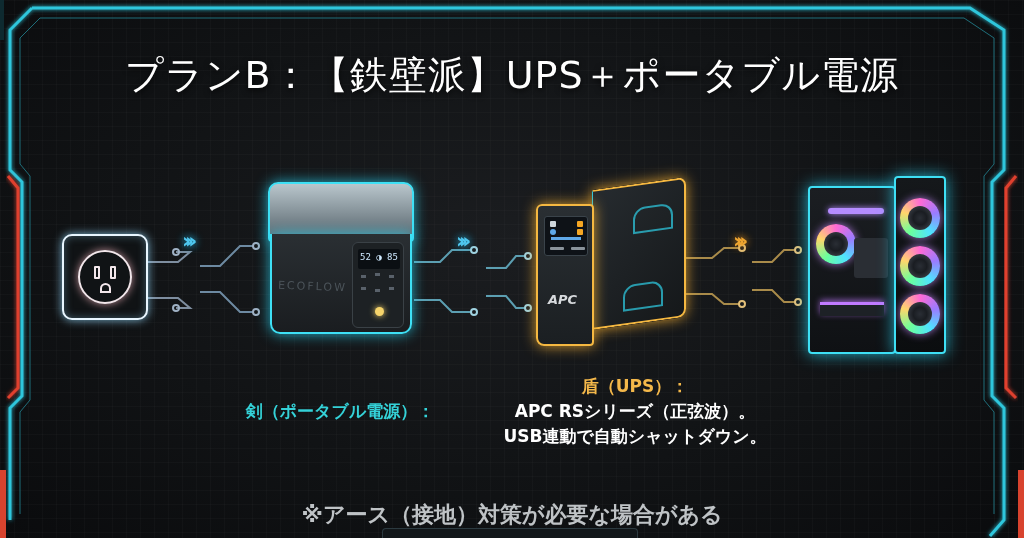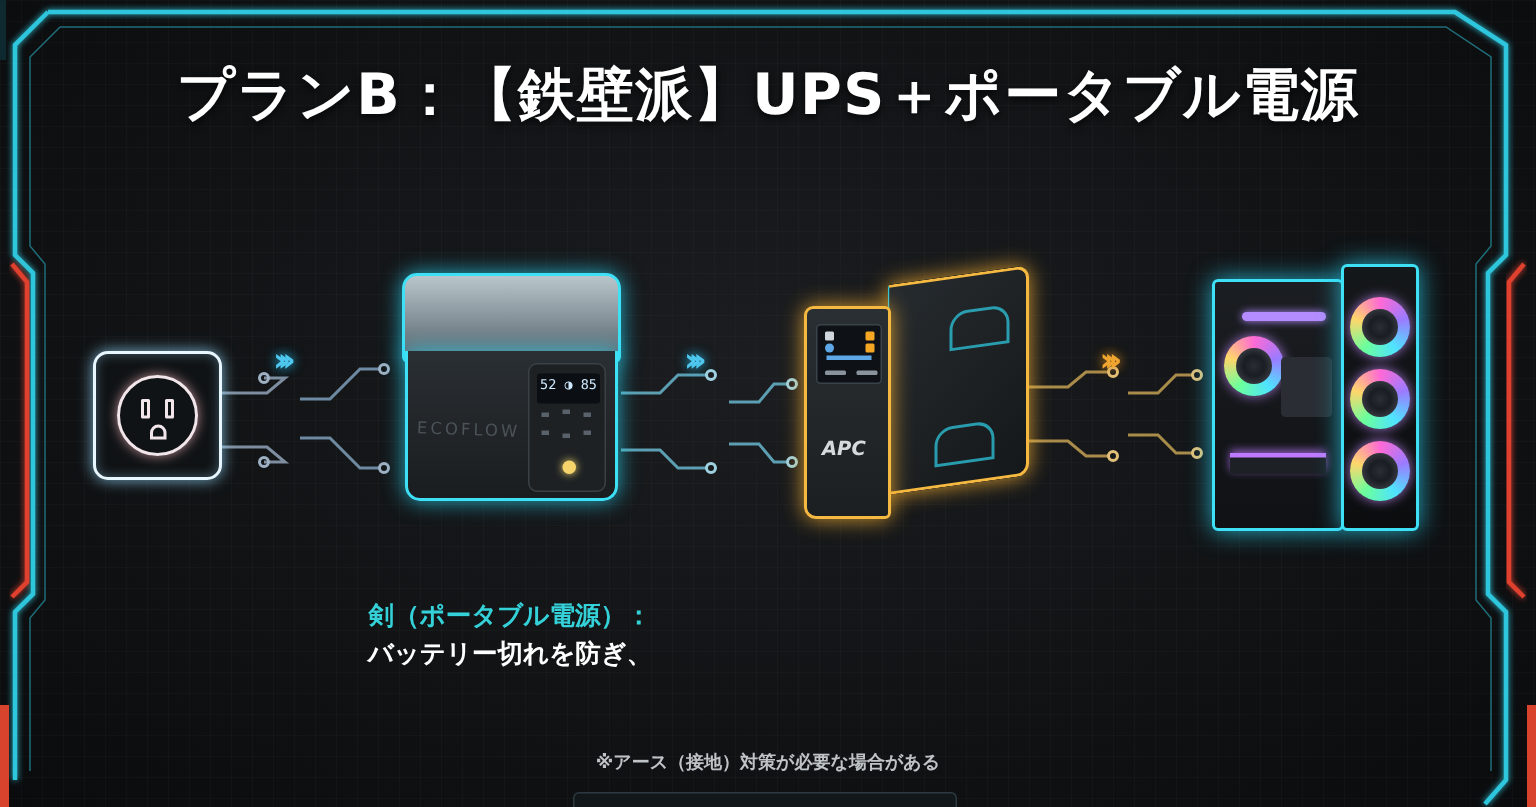--- a/index.html
+++ b/index.html
@@ -14,22 +14,22 @@
   .grid {
     position: absolute; inset: 0;
     background-image:
       linear-gradient(rgba(255,255,255,0.018) 1px, transparent 1px),
       linear-gradient(90deg, rgba(255,255,255,0.018) 1px, transparent 1px);
     background-size: 14px 14px;
   }
   svg.frame { position: absolute; left: 0; top: 0; }
 
   .title {
-    position: absolute; left: 0; top: 38px; width: 1024px; text-align: center;
-    font-size: 38px; font-weight: bold; letter-spacing: 1px; color: #ffffff;
+    position: absolute; left: 0; top: 50px; width: 1024px; text-align: center;
+    font-size: 38px; font-weight: normal; letter-spacing: 1px; color: #ffffff;
     text-shadow: 0 2px 6px rgba(0,0,0,0.8);
   }
 
   .device { position: absolute; }
 
   
   .outlet {
     left: 62px; top: 234px; width: 86px; height: 86px; border-radius: 10px;
     border: 2px solid #e8f6ff;
     box-shadow: 0 0 10px rgba(150,220,255,0.8), inset 0 0 8px rgba(150,220,255,0.35);
@@ -137,21 +137,21 @@
   .caption { position: absolute; text-align: center; font-size: 17px; font-weight: bold; line-height: 25px; }
   .caption .head { font-size: 17px; }
   .cap-sword { left: 190px; top: 374px; width: 300px; }
   .cap-sword .head { color: #34d2d8; margin-top: 25px; }
   .cap-shield { left: 470px; top: 374px; width: 330px; }
   .cap-shield .head { color: #f4b84a; }
   .caption .line { color: #ffffff; }
 
   .note {
     position: absolute; left: 0; top: 500px; width: 1024px; text-align: center;
-    font-size: 12px; color: #bfc3c6; font-weight: bold;
+    font-size: 22px; color: #bfc3c6; font-weight: bold;
   }
   .note-bar {
     position: absolute; left: 382px; top: 528px; width: 256px; height: 10px;
     border: 1px solid #2c3a40; border-bottom: none; border-radius: 4px 4px 0 0; background: #12171a;
   }
 </style>
 </head>
 <body>
 
 <div class="stage">
@@ -273,19 +273,23 @@
     </div>
     <div class="frontpanel">
       <div class="fan" style="left:4px; top:20px;"></div>
       <div class="fan" style="left:4px; top:68px;"></div>
       <div class="fan" style="left:4px; top:116px;"></div>
     </div>
   </div>
 
   <div class="caption cap-sword">
     <div class="head">剣（ポータブル電源）：</div>
-    <div class="line">バッテリー切れを防ぎ、</div>
-  </div>
-
+  </div>
+
+  <div class="caption cap-shield">
+    <div class="head">盾（UPS）：</div>
+    <div class="line">APC RSシリーズ（正弦波）。</div>
+    <div class="line">USB連動で自動シャットダウン。</div>
+  </div>
 
   <div class="note">※アース（接地）対策が必要な場合がある</div>
   <div class="note-bar"></div>
 </div>
 
 </body></html>

